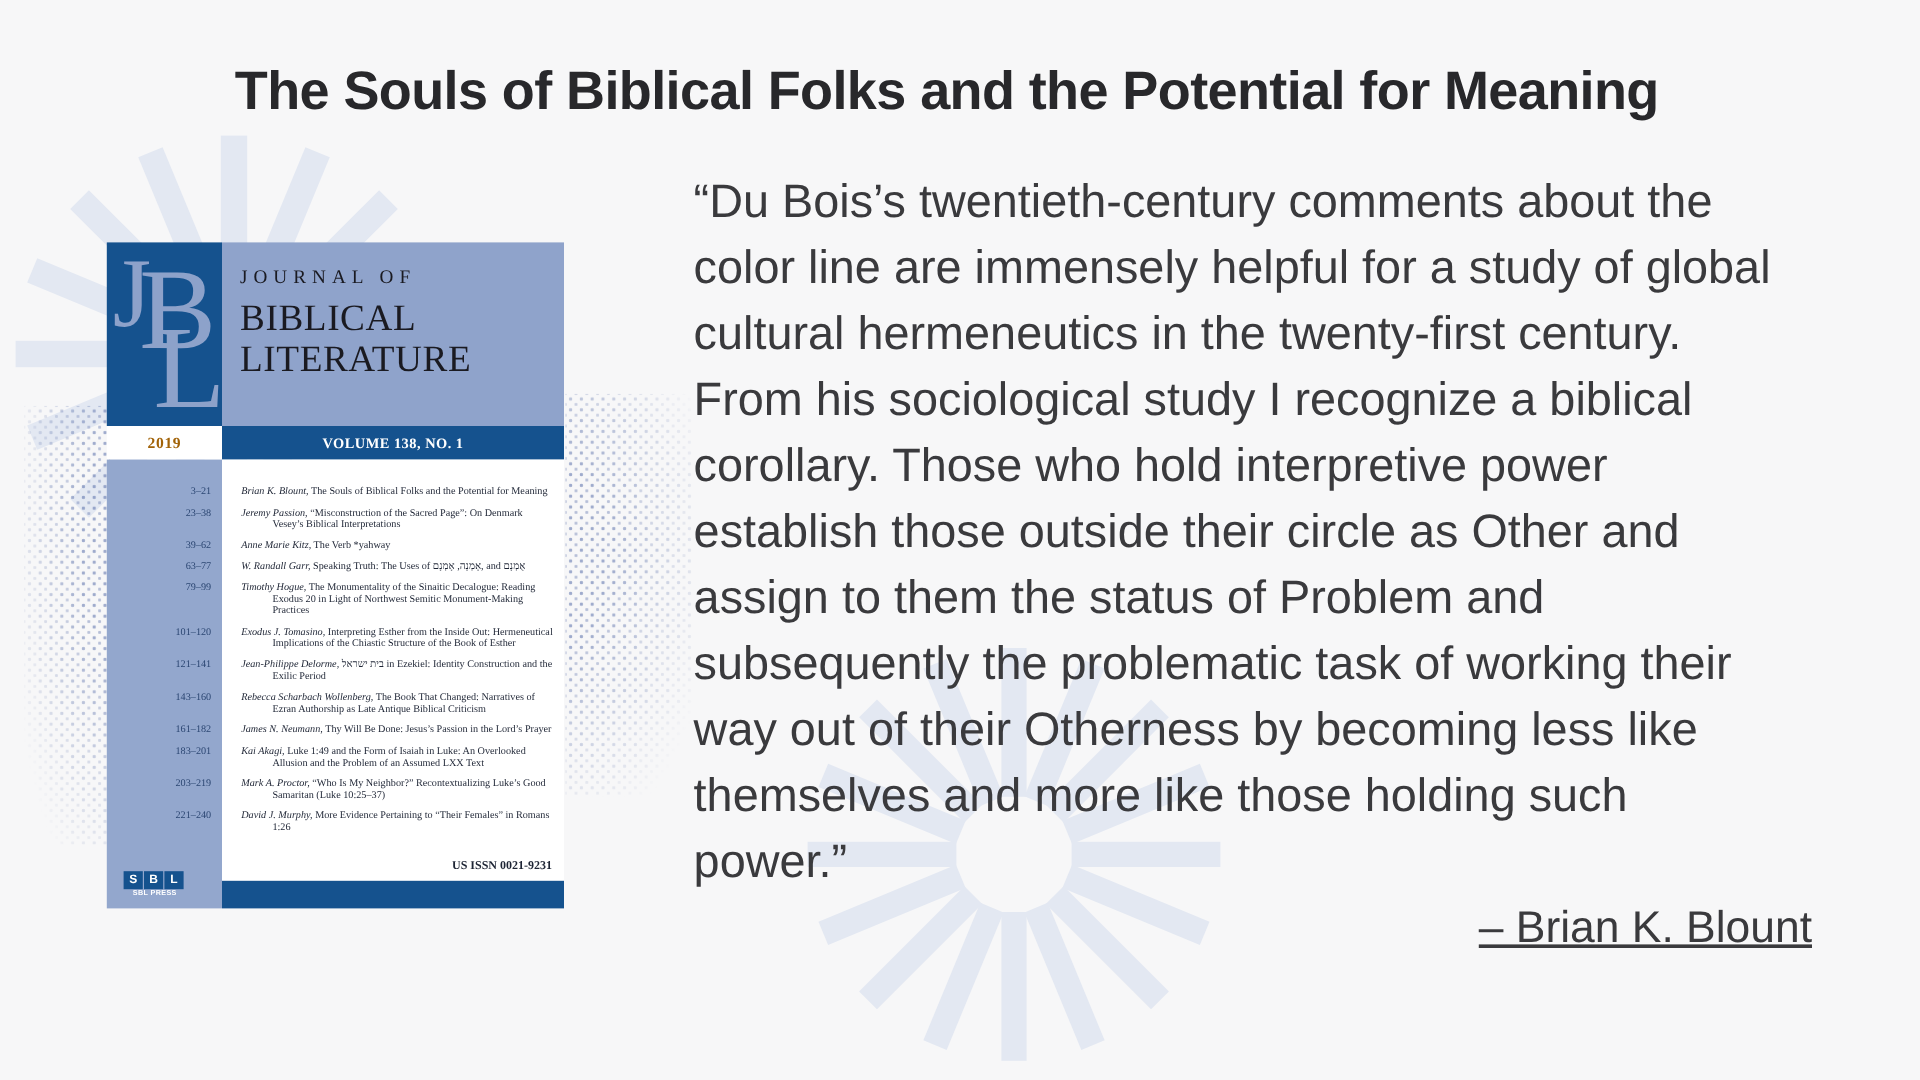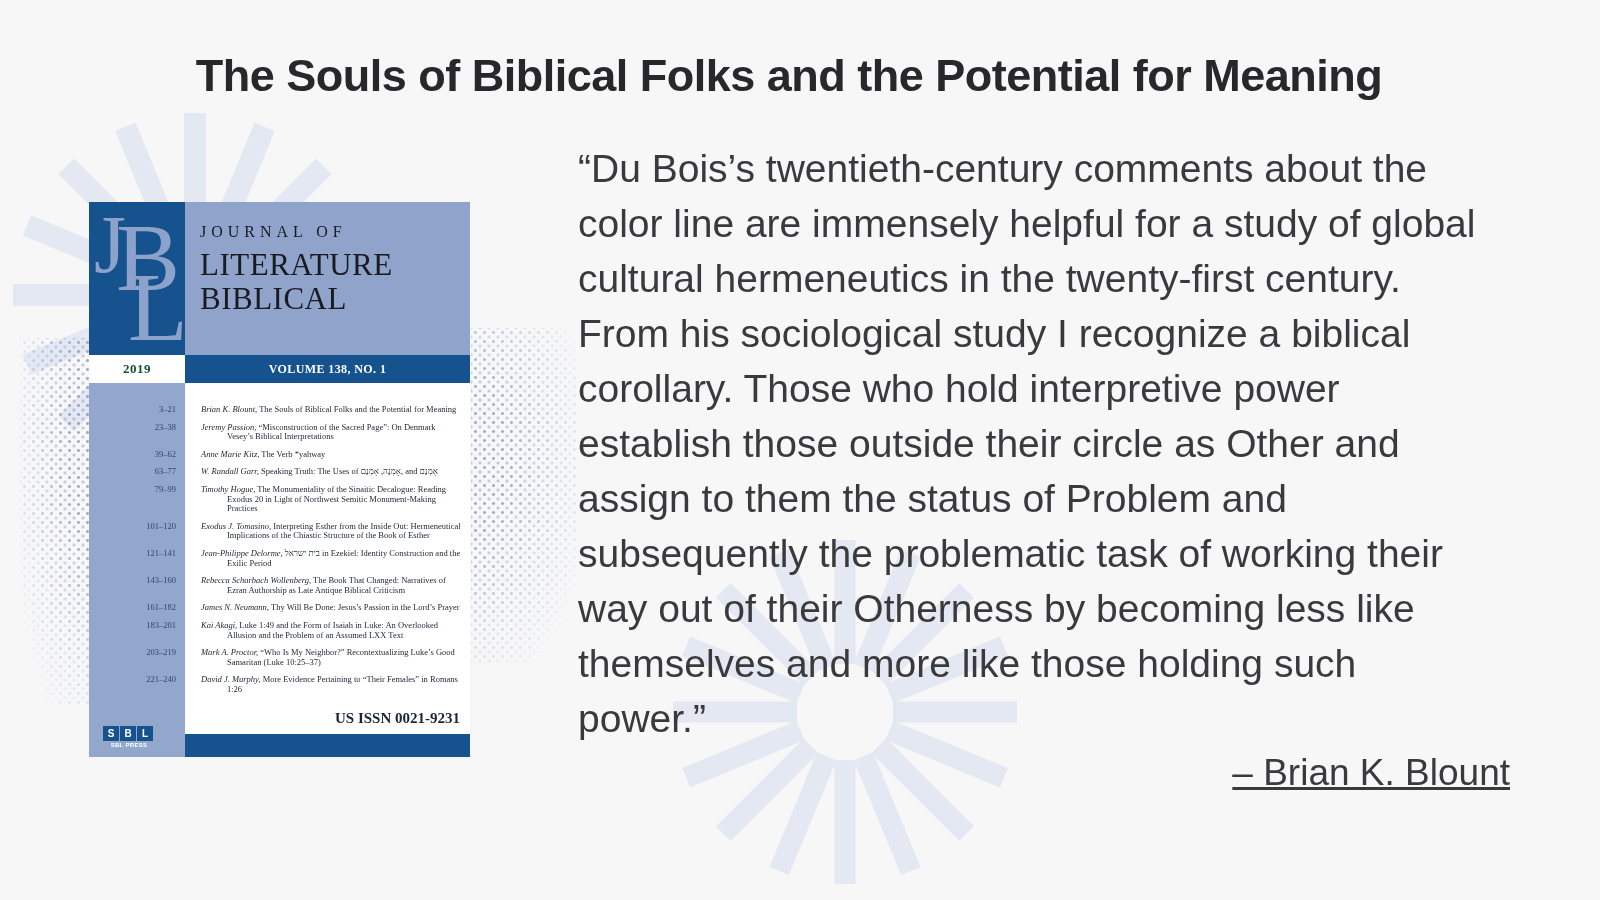--- a/index.html
+++ b/index.html
@@ -34,32 +34,32 @@
   .jbl-col{width:96px;flex:none;background:#15528e;position:relative;overflow:hidden;}
   .jbl-col span{position:absolute;color:#8da2ca;line-height:1;font-weight:400;}
   .jbl-j{left:5px;top:2px;font-size:82px;}
   .jbl-b{left:27px;top:8px;font-size:96px;}
   .jbl-l{left:39px;top:56px;font-size:98px;}
   .masthead{flex:1;background:#8fa3cb;color:#1a1a21;padding:21px 0 0 15px;box-sizing:border-box;}
   .mast-kicker{font-size:16px;letter-spacing:5px;margin-bottom:7px;}
   .mast-line{font-size:31px;letter-spacing:.5px;line-height:34px;}
   .cover-band{height:28px;flex:none;display:flex;}
   .band-year{width:96px;flex:none;background:#ffffff;display:flex;align-items:center;justify-content:center;
-    font-weight:bold;font-size:13px;color:#14532d;letter-spacing:.5px;}
+    font-weight:bold;font-size:13px;color:#a16207;letter-spacing:.5px;}
   .band-volume{flex:1;background:#15528e;display:flex;align-items:center;justify-content:center;
     font-weight:bold;font-size:12px;color:#ffffff;letter-spacing:.4px;}
   .cover-toc{flex:1;position:relative;background:linear-gradient(90deg,#93a7cd 0 96px,#ffffff 96px 100%);
     padding-top:22px;box-sizing:border-box;}
   .toc-row{display:flex;margin-bottom:8px;}
   .toc-pg{width:96px;flex:none;box-sizing:border-box;text-align:right;padding-right:9px;
     font-size:8.5px;line-height:9.6px;color:#2c4773;}
   .toc-entry{flex:1;box-sizing:border-box;padding-left:42px;padding-right:8px;text-indent:-26px;
     font-size:8.5px;line-height:9.6px;color:#1d2434;}
   .toc-author{font-style:italic;}
-  .issn{position:absolute;right:10px;bottom:30px;font-weight:bold;font-size:15px;color:#1d2434;}
+  .issn{position:absolute;right:10px;bottom:30px;font-weight:bold;font-size:10px;color:#1d2434;}
   .cover-footband{position:absolute;left:96px;right:0;bottom:0;height:23px;background:#15528e;}
   .sbl-logo{position:absolute;left:14px;bottom:9px;width:52px;font-family:"Liberation Sans",sans-serif;}
   .sbl-row{display:flex;gap:1px;}
   .sbl-sq{width:16px;height:15px;background:#15528e;color:#ffffff;font-weight:bold;font-size:10px;
     display:flex;align-items:center;justify-content:center;}
   .sbl-label{margin-top:1px;text-align:center;color:#ffffff;font-weight:bold;font-size:6px;letter-spacing:.3px;}
 
   
   .quote{position:absolute;left:578px;top:141px;width:915px;
     font-size:39px;line-height:55px;color:#3a3a3d;white-space:pre-line;}
@@ -115,22 +115,22 @@
 
   <div class="cover">
     <div class="cover-top">
       <div class="jbl-col">
         <span class="jbl-j">J</span>
         <span class="jbl-b">B</span>
         <span class="jbl-l">L</span>
       </div>
       <div class="masthead">
         <div class="mast-kicker">JOURNAL OF</div>
+        <div class="mast-line">BIBLICAL</div>
         <div class="mast-line">LITERATURE</div>
-        <div class="mast-line">BIBLICAL</div>
       </div>
     </div>
     <div class="cover-band">
       <div class="band-year">2019</div>
       <div class="band-volume">VOLUME 138, NO. 1</div>
     </div>
     <div class="cover-toc">
       <div>
           <div class="toc-row">
             <div class="toc-pg">3–21</div>

